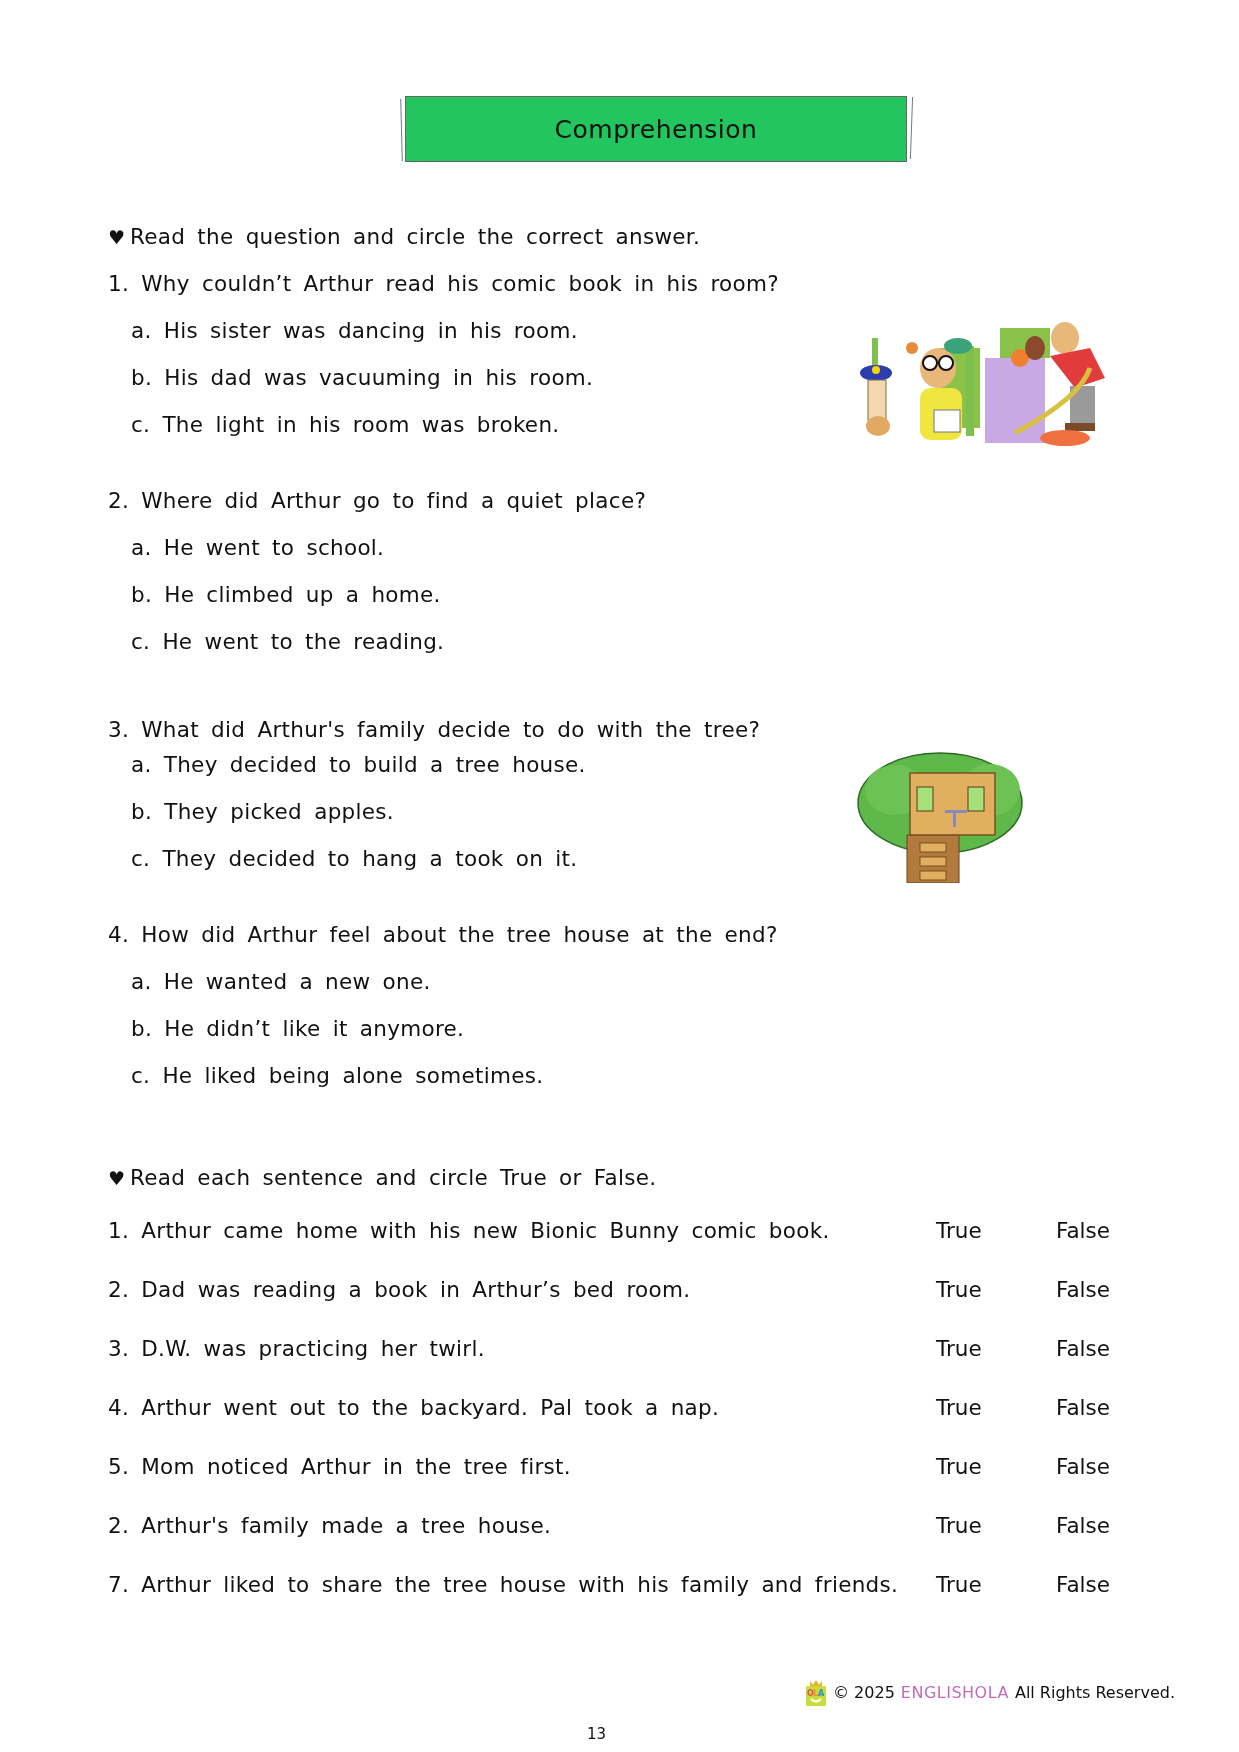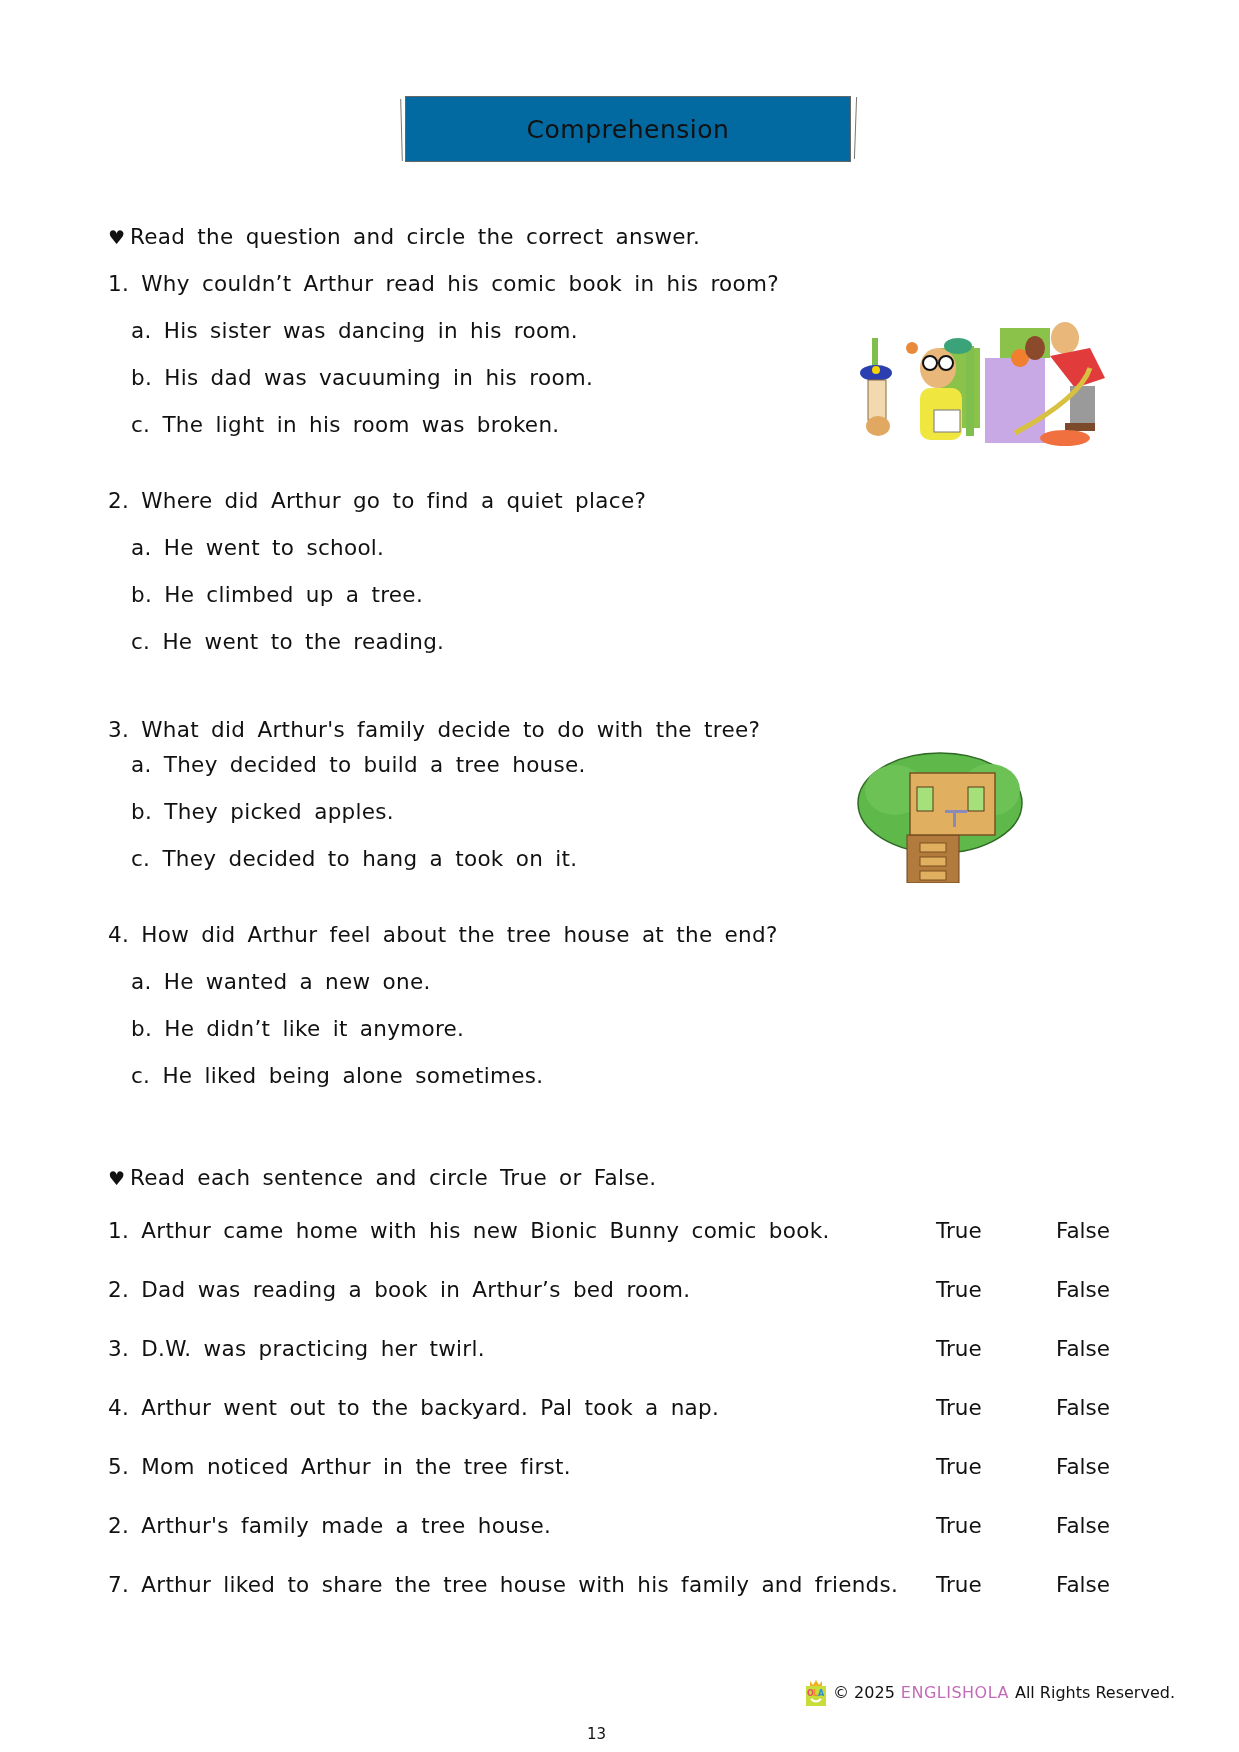--- a/index.html
+++ b/index.html
@@ -1,24 +1,24 @@
 <!DOCTYPE html>
 <html><head>
   <meta charset="utf-8">
   <style>
     html, body { margin: 0; padding: 0; background: #ffffff; }
     body {
       width: 1239px; height: 1752px; position: relative; overflow: hidden;
       font-family: "DejaVu Sans", sans-serif; color: #111;
     }
     .title-box {
-      position: absolute; left: 405px; top: 96px; width: 446px; height: 66px;
+      position: absolute; left: 405px; top: 96px; width: 502px; height: 66px;
       border: 1.5px solid #666; box-sizing: border-box;
       display: flex; align-items: center; justify-content: center;
-      background: #0369a1;
+      background: #22c55e;
     }
     .title-box::before {
       content: ""; position: absolute; left: -5px; top: 2px; width: 4px; height: 62px;
       border-left: 1.5px solid #777; transform: skewY(0deg) rotate(-1.5deg);
     }
     .title-box::after {
       content: ""; position: absolute; right: -6px; top: 0px; width: 4px; height: 62px;
       border-right: 1.5px solid #777; transform: rotate(2deg);
     }
     .title-text { font-size: 25px; letter-spacing: 0.5px; color: #111; }
@@ -53,21 +53,21 @@
   <span>1.</span> <span>Why couldn’t Arthur read his comic book in his room?</span>
 </div>
 <div class="line opt" style="top:318px;">a. His sister was dancing in his room.</div>
 <div class="line opt" style="top:365px;">b. His dad was vacuuming in his room.</div>
 <div class="line opt" style="top:412px;">c. The light in his room was broken.</div>
 
 <div class="line q" style="top:488px;">
   <span>2.</span> <span>Where did Arthur go to find a quiet place?</span>
 </div>
 <div class="line opt" style="top:535px;">a. He went to school.</div>
-<div class="line opt" style="top:582px;">b. He climbed up a tree.</div>
+<div class="line opt" style="top:582px;">b. He climbed up a home.</div>
 <div class="line opt" style="top:629px;">c. He went to the reading.</div>
 
 <div class="line q" style="top:705px;margin-top:12px;">
   <span>3.</span> <span>What did Arthur's family decide to do with the tree?</span>
 </div>
 <div class="line opt" style="top:752px;">a. They decided to build a tree house.</div>
 <div class="line opt" style="top:799px;">b. They picked apples.</div>
 <div class="line opt" style="top:846px;">c. They decided to hang a took on it.</div>
 
 <div class="line q" style="top:922px;">

